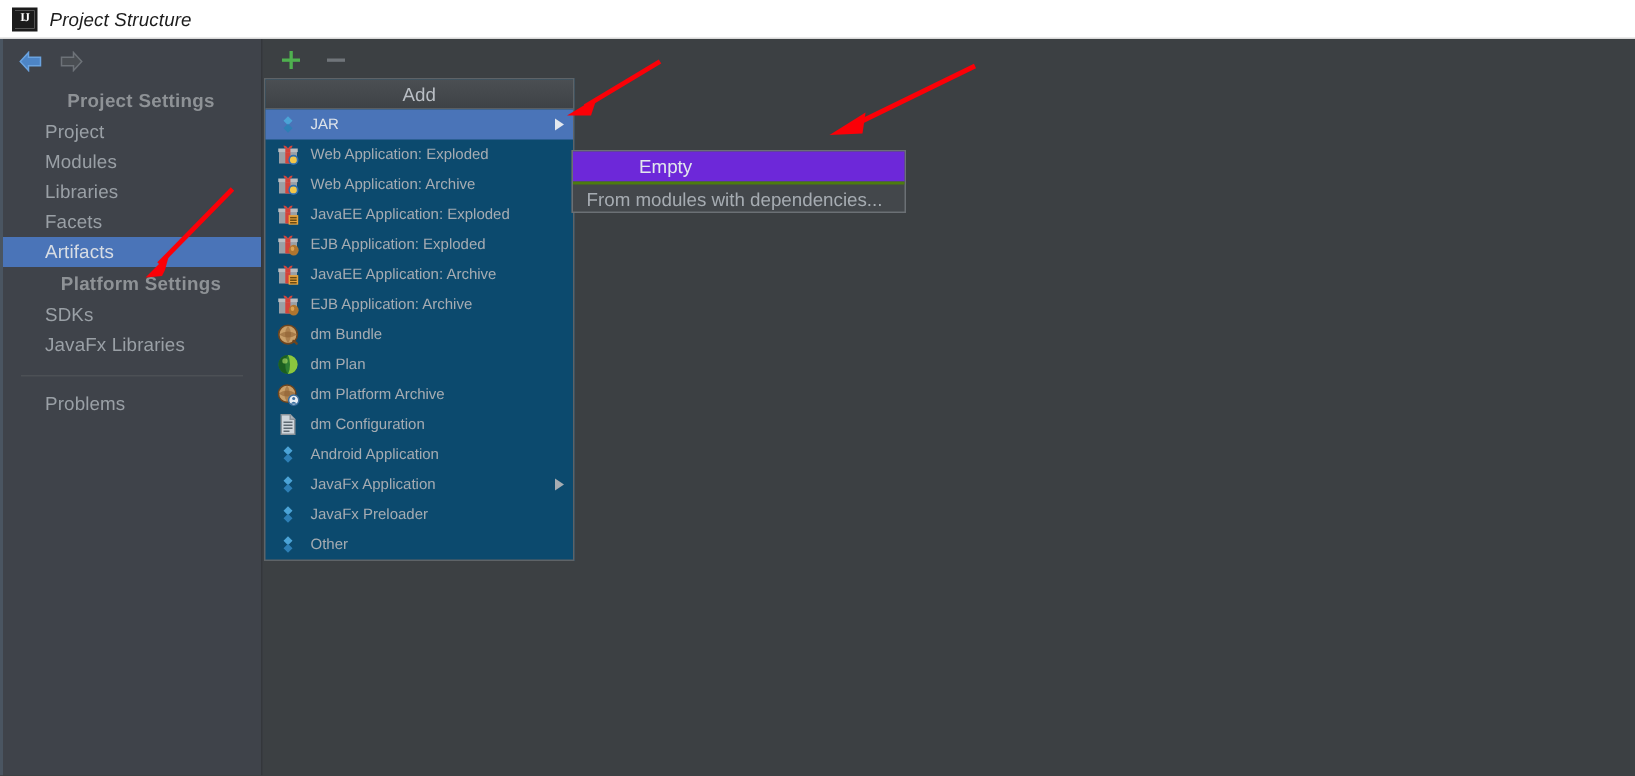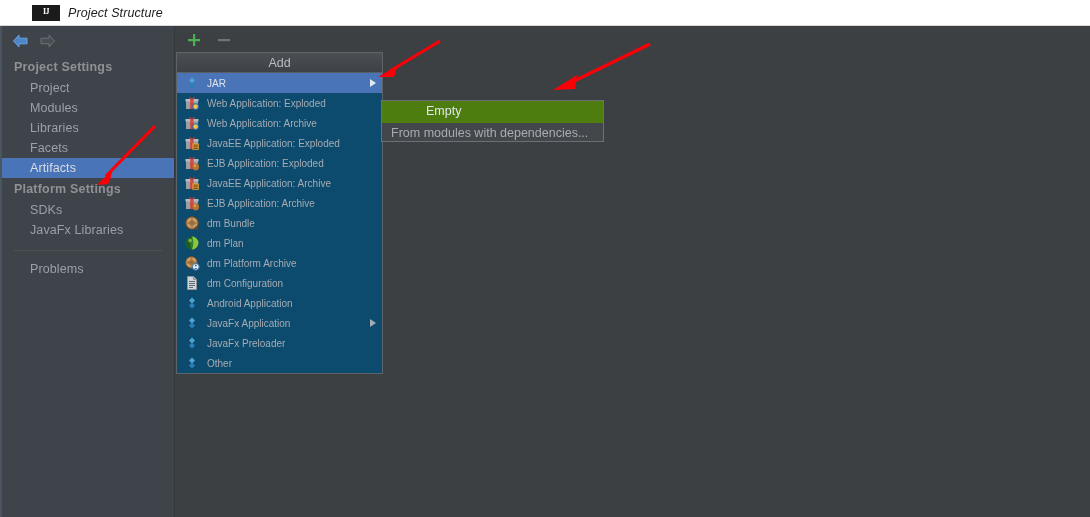--- a/index.html
+++ b/index.html
@@ -13,21 +13,21 @@
 
   
   #titlebar {
     position: absolute; left: 0; top: 0; width: 1090px; height: 26px;
     background: #ffffff;
     display: flex; align-items: center; gap: 8px;
     padding-left: 8px;
     border-bottom: 1px solid #d8d8d8;
   }
   #titlebar .ij-logo {
-    width: 28px; height: 16px; position: relative; flex: 0 0 auto; margin-left: 24px;
+    width: 17px; height: 16px; position: relative; flex: 0 0 auto;
   }
   #titlebar .ij-logo .bx {
     position: absolute; inset: 0; border: 2px solid #1b1b1b; background: #fff;
   }
   #titlebar .ij-logo .lbl {
     position: absolute; inset: 2px; background: #1b1b1b; color: #fff;
     font-size: 8px; line-height: 10px; text-align: center;
     font-family: "Liberation Serif", serif; font-weight: bold; letter-spacing: -0.5px;
   }
   #titlebar .title {
@@ -53,21 +53,21 @@
   }
   #navbar {
     height: 30px; display: flex; align-items: center; gap: 10px;
     padding-left: 10px;
   }
   .navarrow { width: 17px; height: 14px; position: relative; cursor: default; }
   .navarrow svg { display: block; }
 
   .side-group {
     font-size: 12.5px; font-weight: bold; color: #8e9296;
-    padding: 4px 0 4px 12px; letter-spacing: .2px;
+    padding: 4px 0 4px 12px; letter-spacing: .2px; text-align: center;
   }
   .side-item {
     font-size: 12.5px; color: #9aa0a6;
     padding: 3px 0 3px 28px; letter-spacing: .1px;
   }
   .side-item.selected {
     background: #4a74b8; color: #d8dde4;
   }
   .side-sep {
     height: 1px; background: #4c5055; margin: 10px 12px 8px 12px;
@@ -116,21 +116,21 @@
   
   #submenu {
     position: absolute; left: 381px; top: 74px; width: 223px;
     background: #43474b; border: 1px solid #6b7075;
     z-index: 25;
   }
   #submenu .smi {
     height: 20px; line-height: 20px;
     padding-left: 9px; font-size: 12.5px; color: #a6acb2; white-space: nowrap;
   }
-  #submenu .smi.highlight { background: #4d7c0f; color: #e2e7ed; padding-left: 44px; }
+  #submenu .smi.highlight { background: #6d28d9; color: #e2e7ed; padding-left: 44px; }
   #submenu .smi.sep-top { border-top: 2px solid #4d7c0f; }
 
   
   .ic { display: block; width: 16px; height: 16px; }
 
   
   #arrows { position: absolute; inset: 0; pointer-events: none; z-index: 40; }
 
   
   .wm {

